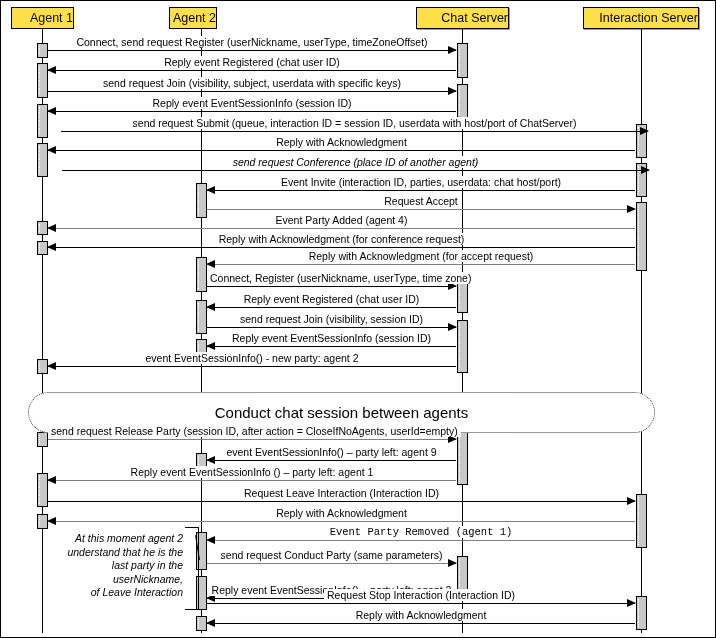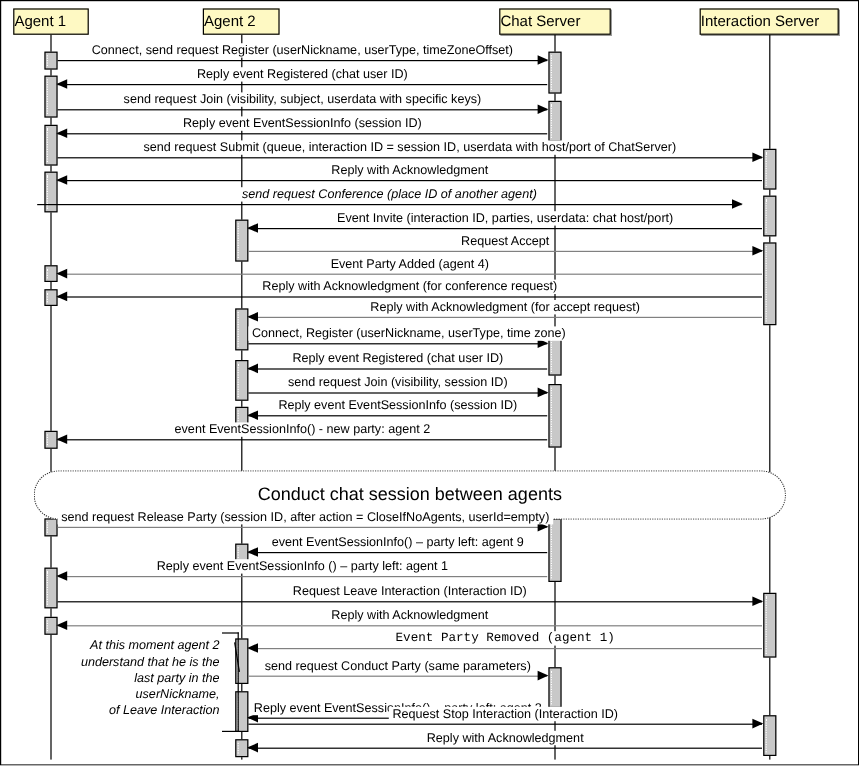--- a/index.html
+++ b/index.html
@@ -10,22 +10,22 @@
     background:#fff;
     border:1px solid #000;
     box-sizing:border-box;
     overflow:hidden;
   }
   
   .actor-box{
     position:absolute;
     box-sizing:border-box;
     border:1px solid #000;
-    background:#fef9c3;
-    text-align:left;
+    background:#fde047;
+    text-align:right;
     font-size:12.5px;
     color:#000;
     line-height:20px;
     height:22px;
     white-space:nowrap;
   }
   .actor-box.shadowed{
     box-shadow:1px 1px 0 0 #9a9a9a;
   }
   
@@ -125,21 +125,21 @@
     background:#000;
     transform-origin:0 0;
   }
 </style>
 </head>
 <body>
 
 <div id="canvas">
     <div class="actor-box" style="left: 10px; top: 6px; width: 63px;">Agent 1</div>
     <div class="lifeline" style="left: 41px; top: 28px; height: 604px;"></div>
-    <div class="actor-box" style="left: 168px; top: 6px; width: 64px;">Agent 2</div>
+    <div class="actor-box" style="left: 168px; top: 6px; width: 48px;">Agent 2</div>
     <div class="lifeline" style="left: 200px; top: 28px; height: 604px;"></div>
     <div class="actor-box shadowed" style="left: 415px; top: 6px; width: 93px;">Chat Server</div>
     <div class="lifeline" style="left: 461px; top: 28px; height: 604px;"></div>
     <div class="actor-box shadowed" style="left: 582px; top: 6px; width: 116px;">Interaction Server</div>
     <div class="lifeline" style="left: 640px; top: 28px; height: 604px;"></div>
     <div class="activation" style="left: 36px; top: 42px; height: 15px;"></div>
     <div class="activation" style="left: 36px; top: 62px; height: 35px;"></div>
     <div class="activation" style="left: 36px; top: 103px; height: 34px;"></div>
     <div class="activation" style="left: 36px; top: 142px; height: 34px;"></div>
     <div class="activation" style="left: 36px; top: 220px; height: 14px;"></div>
@@ -183,31 +183,31 @@
     <div class="msg right" style="left: 47px; width: 408px; top: 90px;">
       <div class="line"></div>
       <div class="head"></div>
       <div class="label"><span>send request Join (visibility, subject, userdata with specific keys)</span></div>
     </div>
     <div class="msg left" style="left: 47px; width: 408px; top: 110px;">
       <div class="line"></div>
       <div class="head"></div>
       <div class="label"><span>Reply event EventSessionInfo (session ID)</span></div>
     </div>
-    <div class="msg right" style="left: 47px; width: 587px; top: 130px;">
+    <div class="msg right" style="left: 60px; width: 587px; top: 130px;">
       <div class="line"></div>
       <div class="head"></div>
       <div class="label"><span>send request Submit (queue, interaction ID = session ID, userdata with host/port of ChatServer)</span></div>
     </div>
     <div class="msg left" style="left: 47px; width: 587px; top: 149px;">
       <div class="line"></div>
       <div class="head"></div>
       <div class="label"><span>Reply with Acknowledgment</span></div>
     </div>
-    <div class="msg right" style="left: 30px; width: 587px; top: 169px; font-style: italic;">
+    <div class="msg right" style="left: 61px; width: 587px; top: 169px; font-style: italic;">
       <div class="line"></div>
       <div class="head"></div>
       <div class="label"><span>send request Conference (place ID of another agent)</span></div>
     </div>
     <div class="msg left" style="left: 206px; width: 428px; top: 189px;">
       <div class="line"></div>
       <div class="head"></div>
       <div class="label"><span>Event Invite (interaction ID, parties, userdata: chat host/port)</span></div>
     </div>
     <div class="msg right gray" style="left: 206px; width: 428px; top: 208px;">

